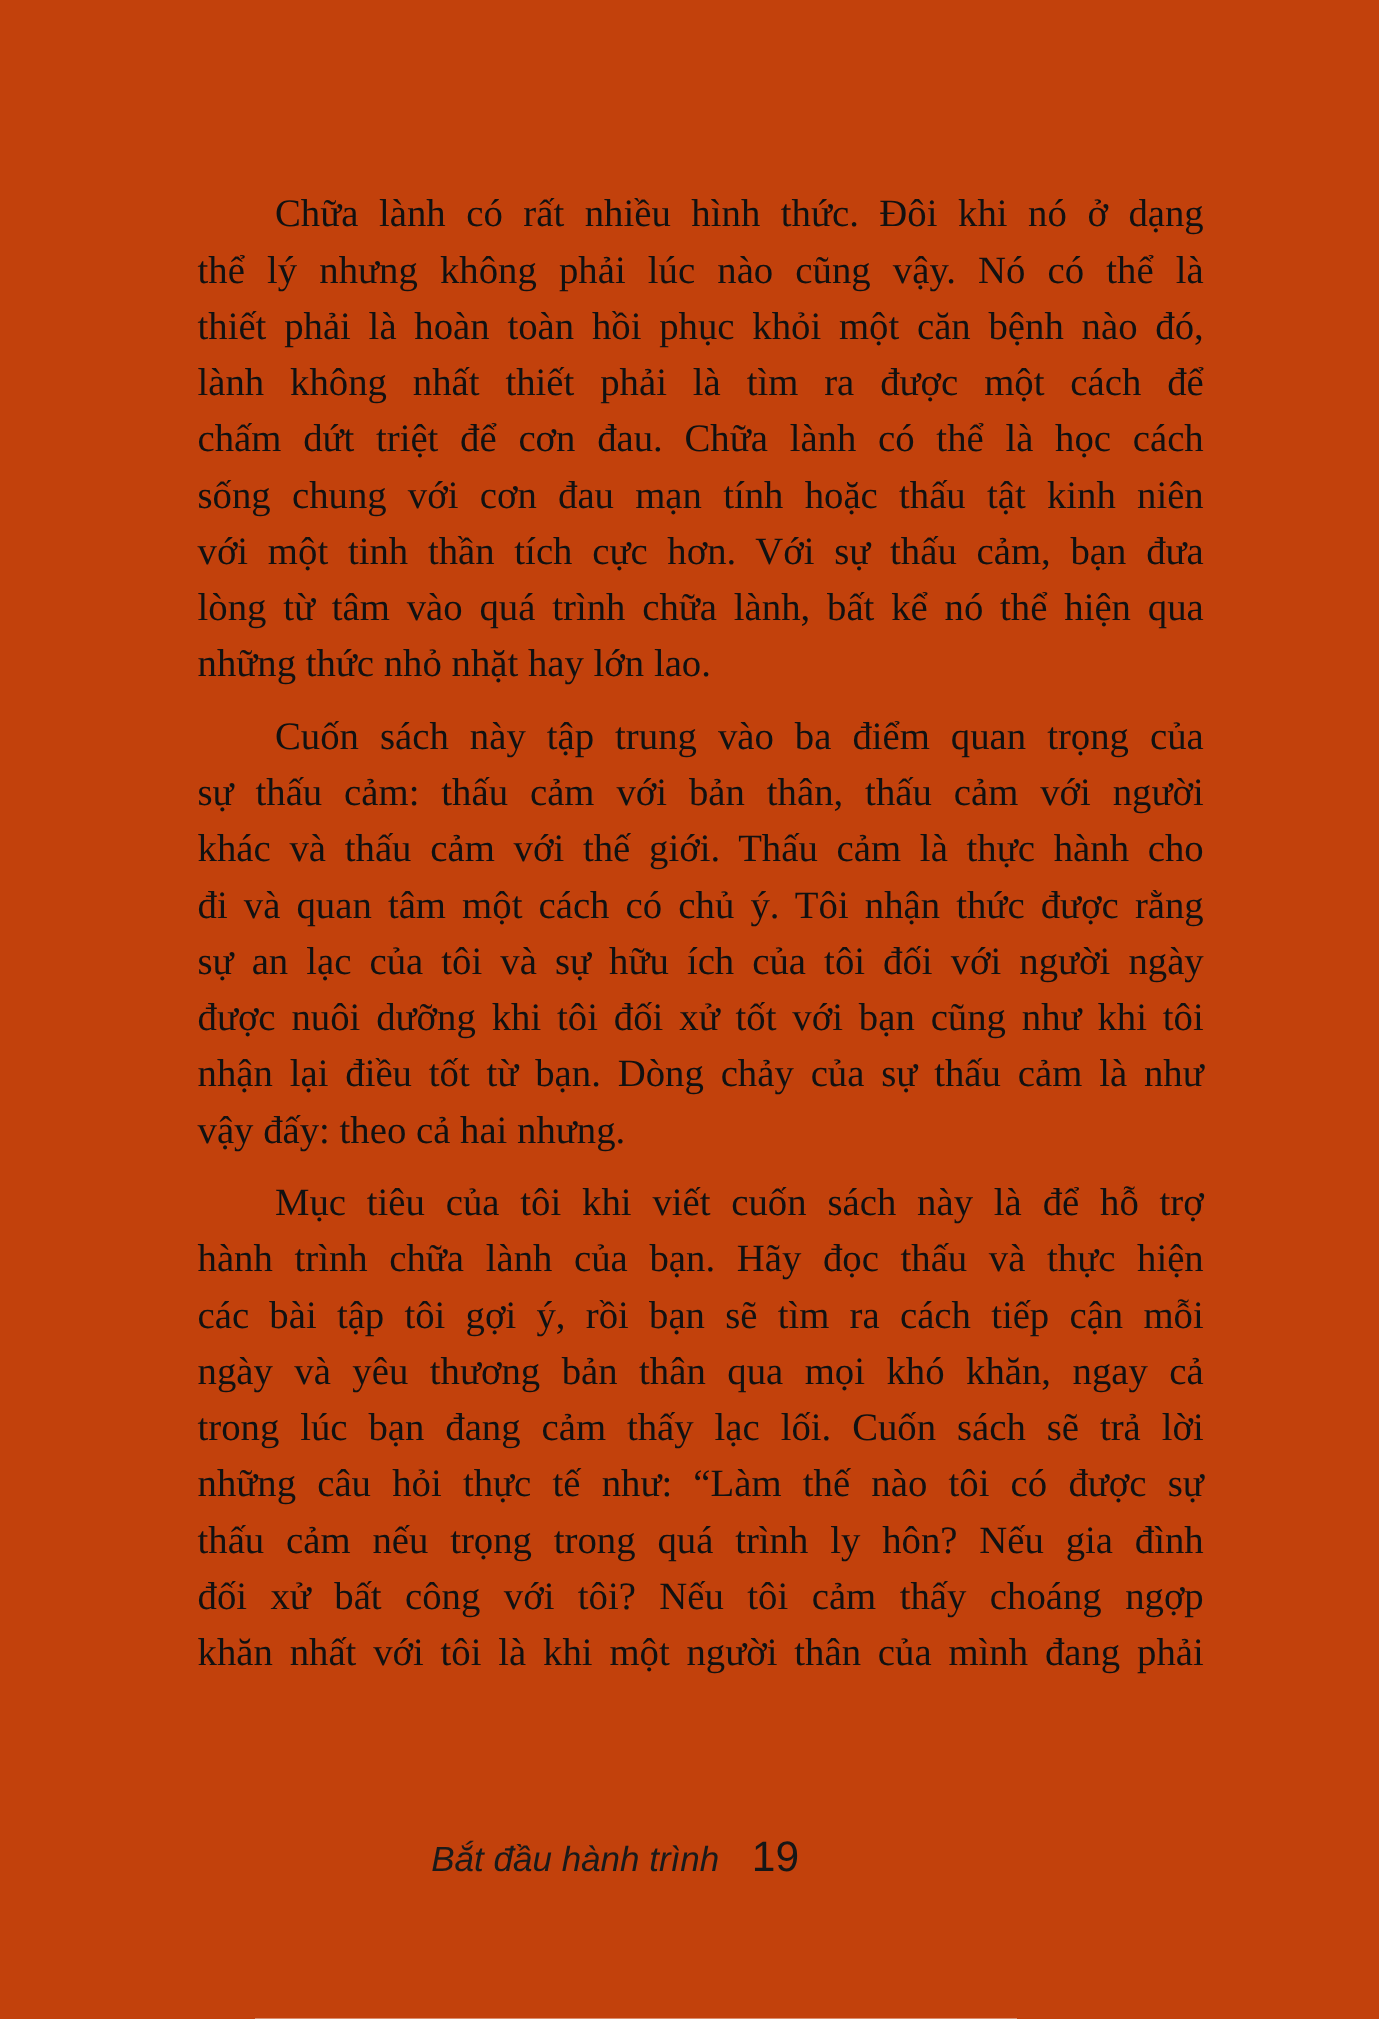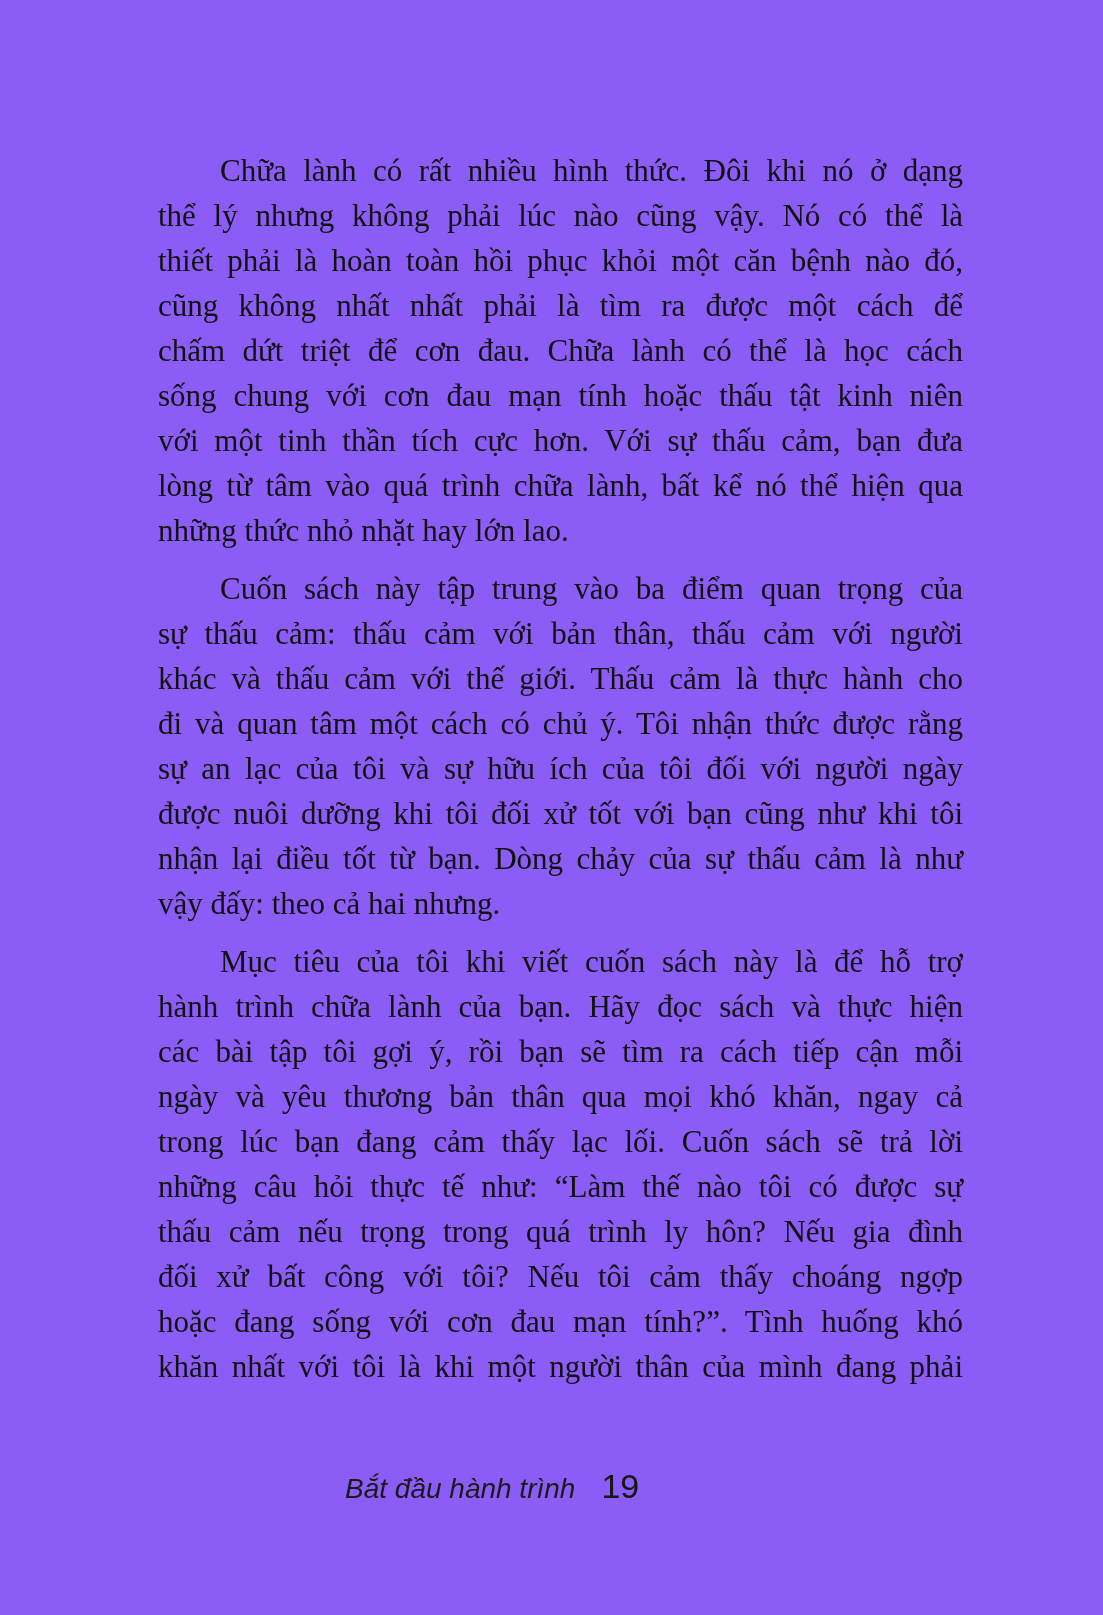--- a/index.html
+++ b/index.html
@@ -4,21 +4,21 @@
 <style>
   html, body {
     margin: 0;
     padding: 0;
     background: #ffffff;
   }
   .page {
     position: relative;
     width: 1103px;
     height: 1615px;
-    background: #8b5cf6;
+    background: #c2410c;
     overflow: hidden;
     font-family: "Liberation Serif", "DejaVu Serif", serif;
     color: #111111;
   }
   .text-block {
     position: absolute;
     left: 158px;
     top: 148px;
     width: 805px;
   }
@@ -64,47 +64,46 @@
 </head>
 <body>
 
 <div class="page">
 
   <div class="text-block">
       <div class="para">
         <div class="line first">Chữa lành có rất nhiều hình thức. Đôi khi nó ở dạng</div>
         <div class="line">thể lý nhưng không phải lúc nào cũng vậy. Nó có thể là</div>
         <div class="line">thiết phải là hoàn toàn hồi phục khỏi một căn bệnh nào đó,</div>
-        <div class="line">cũng không nhất nhất phải là tìm ra được một cách để</div>
+        <div class="line">lành không nhất thiết phải là tìm ra được một cách để</div>
         <div class="line">chấm dứt triệt để cơn đau. Chữa lành có thể là học cách</div>
         <div class="line">sống chung với cơn đau mạn tính hoặc thấu tật kinh niên</div>
         <div class="line">với một tinh thần tích cực hơn. Với sự thấu cảm, bạn đưa</div>
         <div class="line">lòng từ tâm vào quá trình chữa lành, bất kể nó thể hiện qua</div>
         <div class="line para-end">những thức nhỏ nhặt hay lớn lao.</div>
       </div>
       <div class="para">
         <div class="line first">Cuốn sách này tập trung vào ba điểm quan trọng của</div>
         <div class="line">sự thấu cảm: thấu cảm với bản thân, thấu cảm với người</div>
         <div class="line">khác và thấu cảm với thế giới. Thấu cảm là thực hành cho</div>
         <div class="line">đi và quan tâm một cách có chủ ý. Tôi nhận thức được rằng</div>
         <div class="line">sự an lạc của tôi và sự hữu ích của tôi đối với người ngày</div>
         <div class="line">được nuôi dưỡng khi tôi đối xử tốt với bạn cũng như khi tôi</div>
         <div class="line">nhận lại điều tốt từ bạn. Dòng chảy của sự thấu cảm là như</div>
         <div class="line para-end">vậy đấy: theo cả hai nhưng.</div>
       </div>
       <div class="para">
         <div class="line first">Mục tiêu của tôi khi viết cuốn sách này là để hỗ trợ</div>
-        <div class="line">hành trình chữa lành của bạn. Hãy đọc sách và thực hiện</div>
+        <div class="line">hành trình chữa lành của bạn. Hãy đọc thấu và thực hiện</div>
         <div class="line">các bài tập tôi gợi ý, rồi bạn sẽ tìm ra cách tiếp cận mỗi</div>
         <div class="line">ngày và yêu thương bản thân qua mọi khó khăn, ngay cả</div>
         <div class="line">trong lúc bạn đang cảm thấy lạc lối. Cuốn sách sẽ trả lời</div>
         <div class="line">những câu hỏi thực tế như: “Làm thế nào tôi có được sự</div>
         <div class="line">thấu cảm nếu trọng trong quá trình ly hôn? Nếu gia đình</div>
         <div class="line">đối xử bất công với tôi? Nếu tôi cảm thấy choáng ngợp</div>
-        <div class="line">hoặc đang sống với cơn đau mạn tính?”. Tình huống khó</div>
         <div class="line">khăn nhất với tôi là khi một người thân của mình đang phải</div>
       </div>
     </div>
 
   <div class="footer">
     <span class="chapter">Bắt đầu hành trình</span><span class="pagenum">19</span>
   </div>
 
 </div>
 

